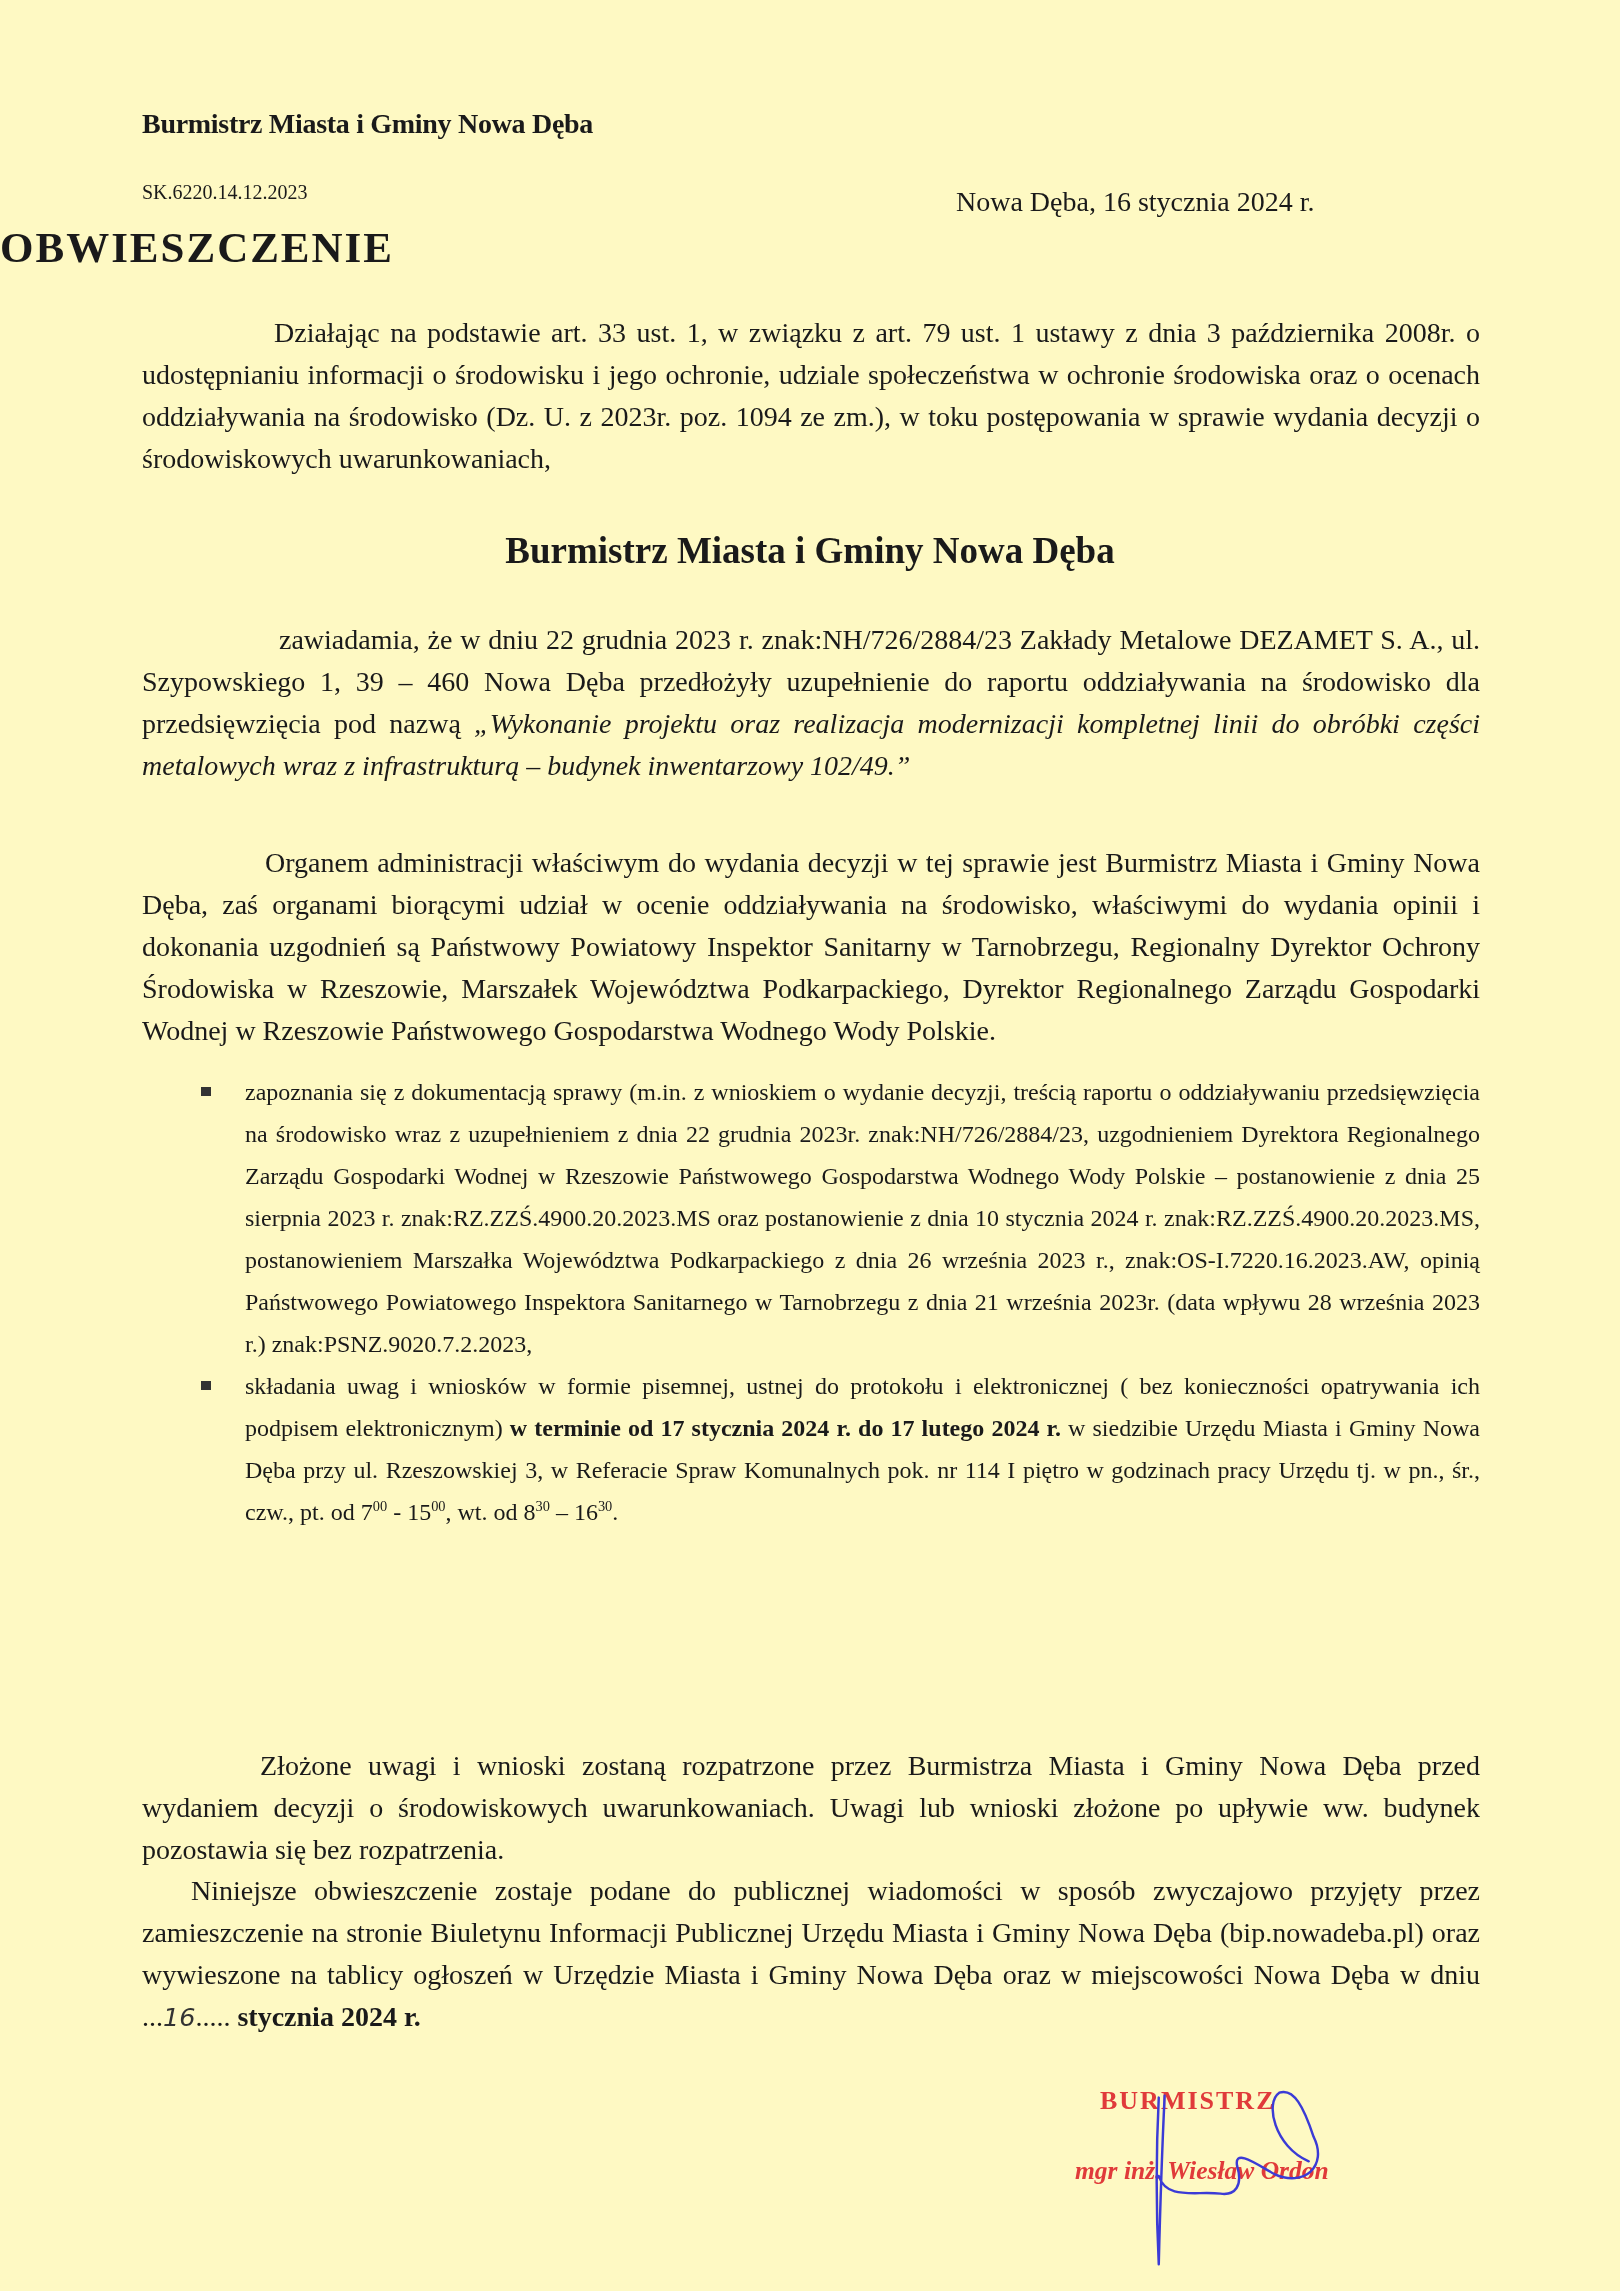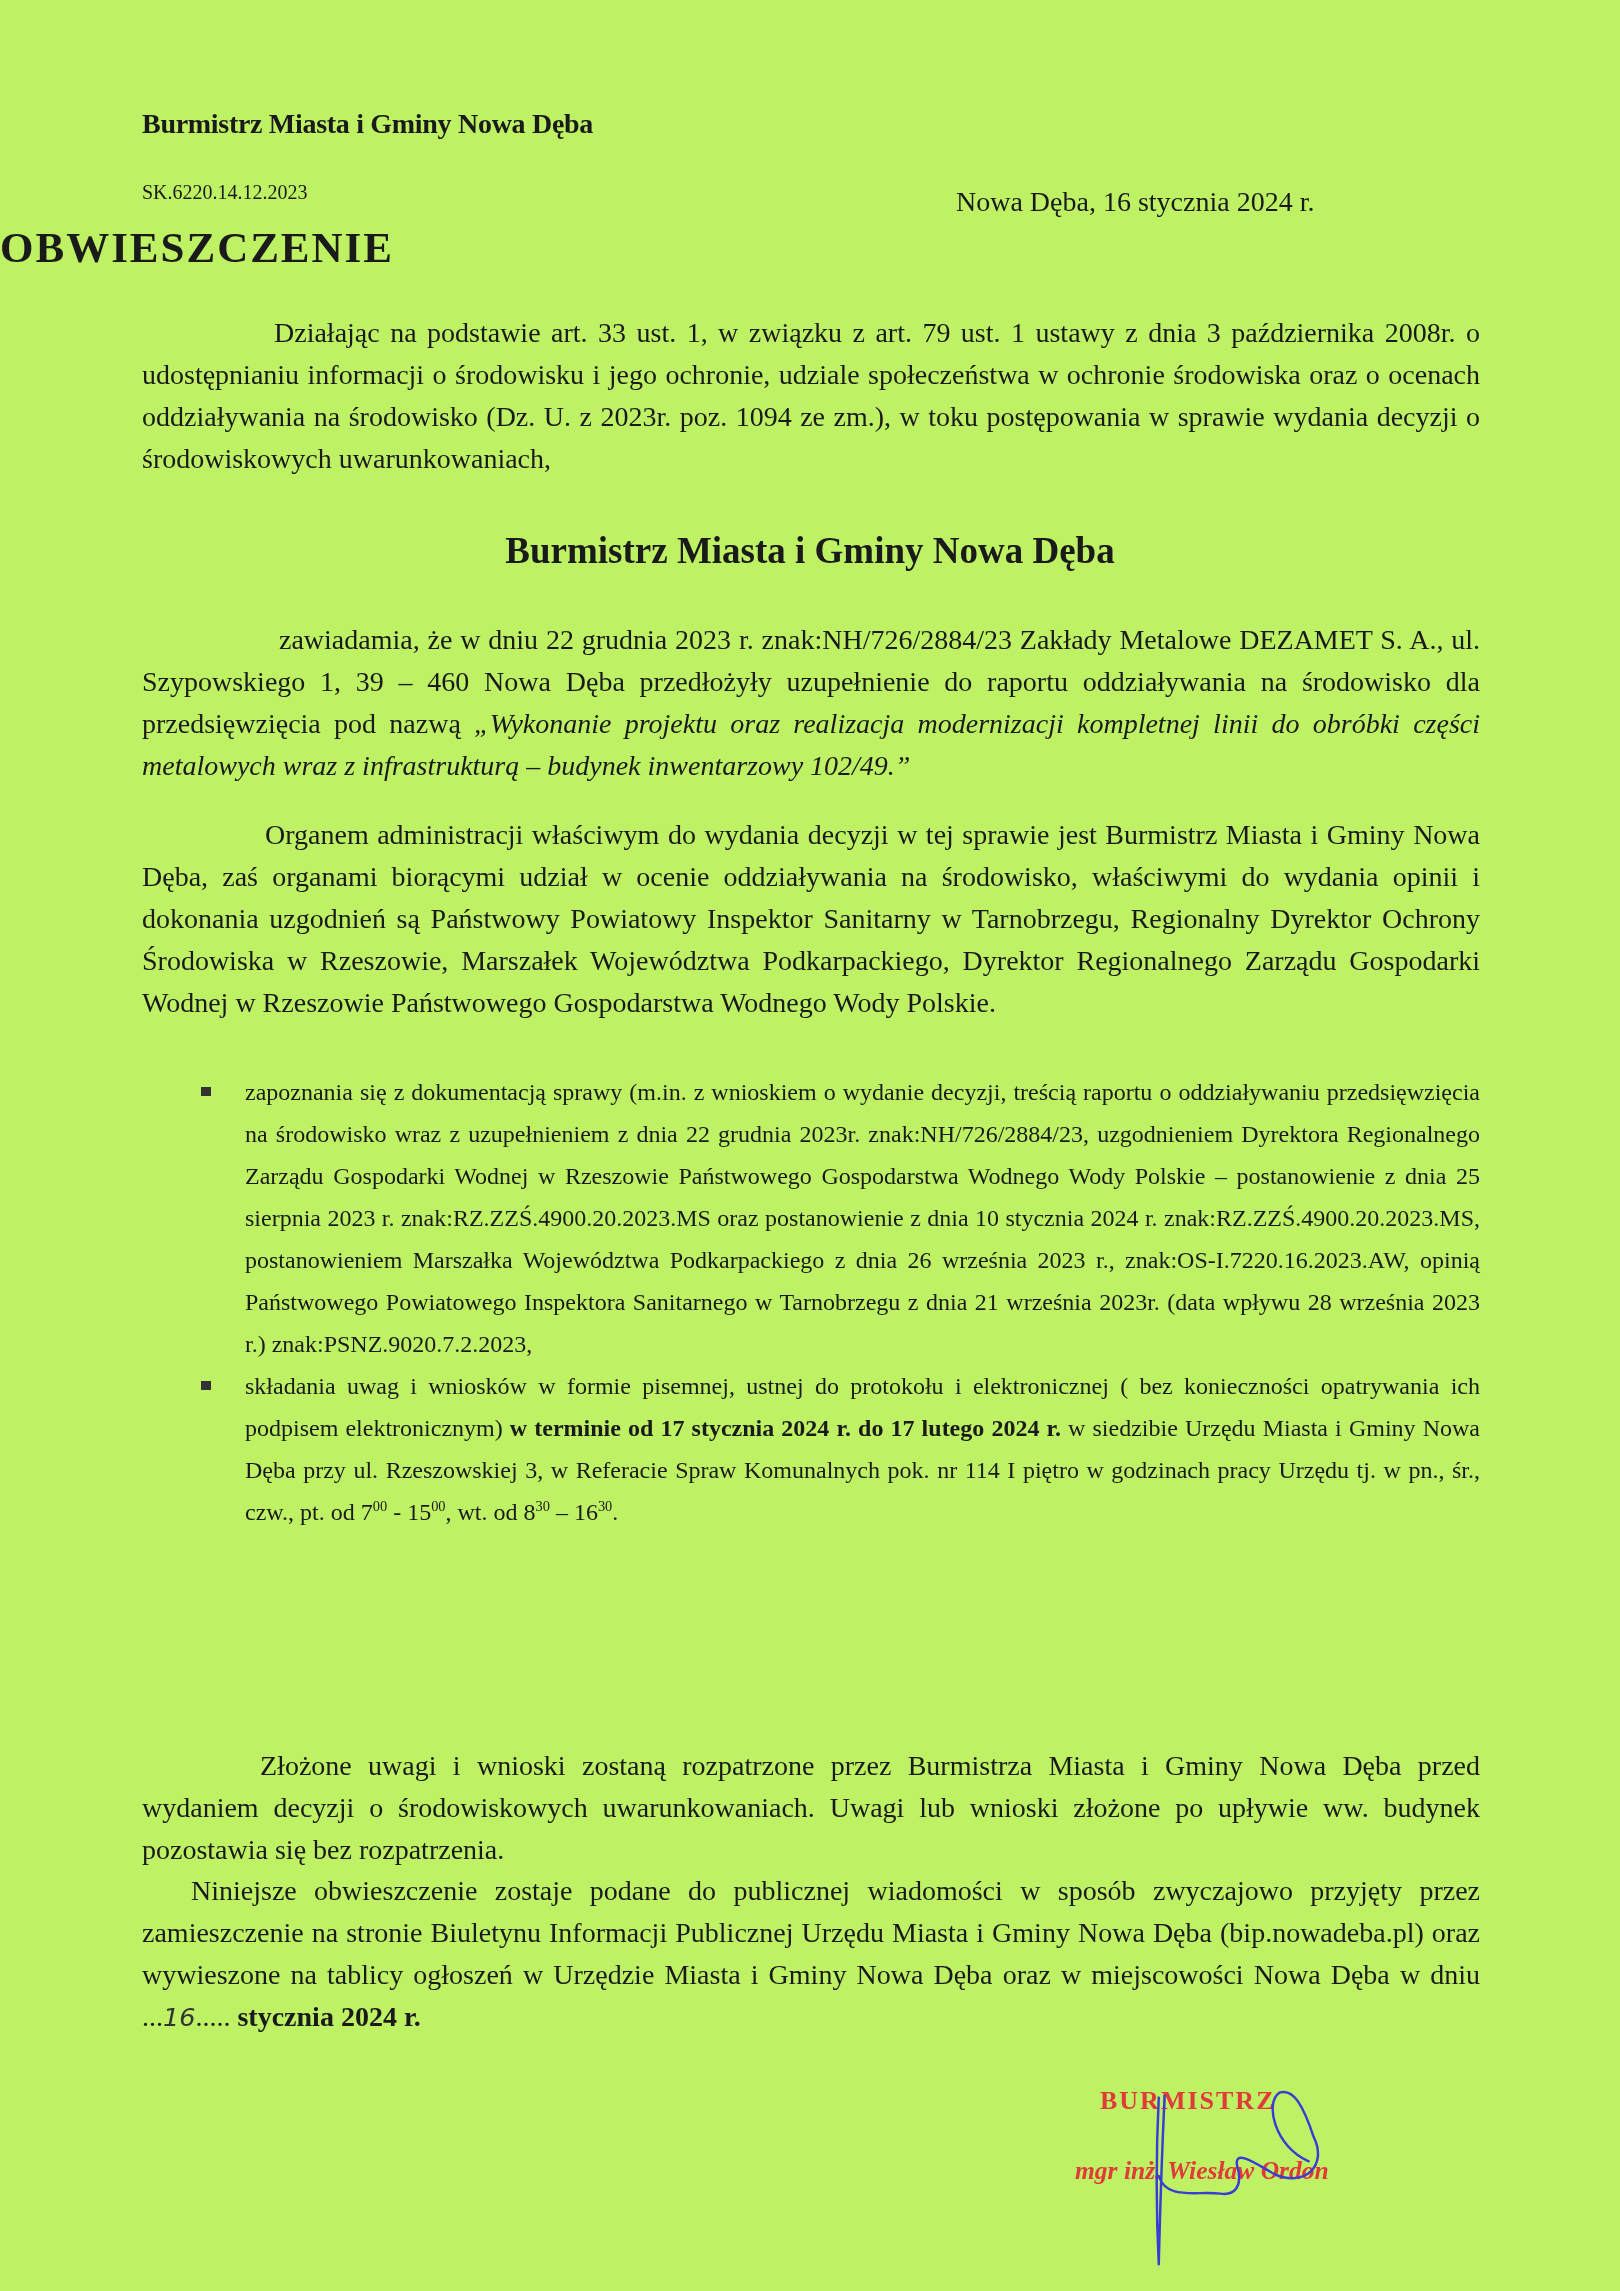--- a/index.html
+++ b/index.html
@@ -1,28 +1,28 @@
 <!DOCTYPE html>
 <html><head>
 <meta charset="utf-8">
 <style>
   html, body { margin: 0; padding: 0; background: #ffffff; }
   body { width: 1620px; height: 2292px; position: relative; overflow: hidden;
          font-family: "Liberation Serif", "DejaVu Serif", serif; color: #1a1a1a; }
-  .page { position: absolute; left: 0; top: 0; width: 1620px; height: 2292px; background: #bef264; }
+  .page { position: absolute; left: 0; top: 0; width: 1620px; height: 2292px; background: #fef9c3; }
   .abs { position: absolute; }
   .hdr-org { left: 142px; top: 108px; font-size: 28px; font-weight: bold; letter-spacing: -0.3px; }
   .hdr-sign { left: 142px; top: 145px; font-size: 20px; margin-top: 36px; }
   .hdr-date { left: 956px; top: 149px; font-size: 28px; margin-top: 37px; }
   .title { left: 0; width: 1620px; top: 223px; font-size: 43px; font-weight: bold; letter-spacing: 2px; }
   .body { left: 142px; width: 1338px; font-size: 28px; line-height: 42px; text-align: justify; }
   .p1 { top: 312px; text-indent: 132px; }
   .authority { left: 0; width: 1620px; top: 529px; text-align: center; font-size: 37px; font-weight: bold; }
   .p2 { top: 619px; text-indent: 137px; }
-  .p3 { top: 814px; text-indent: 123px; }
+  .p3 { top: 842px; text-indent: 123px; }
   .p4 { top: 1095px; text-indent: 0; }
   .list { position: absolute; left: 142px; width: 1338px; top: 1071px; margin: 0; padding: 0; list-style: none;
           font-size: 24px; line-height: 42px; text-align: justify; }
   .list li { position: relative; padding-left: 103px; }
   .bullet { position: absolute; left: 59px; top: 15.7px; width: 9.8px; height: 9.8px; background: #333; }
   .p5 { top: 1745px; text-indent: 118px; }
   .p6 { top: 1870px; text-indent: 49px; }
   b { font-weight: bold; }
   i { font-style: italic; }
   sup { font-size: 60%; line-height: 0; vertical-align: super; }

